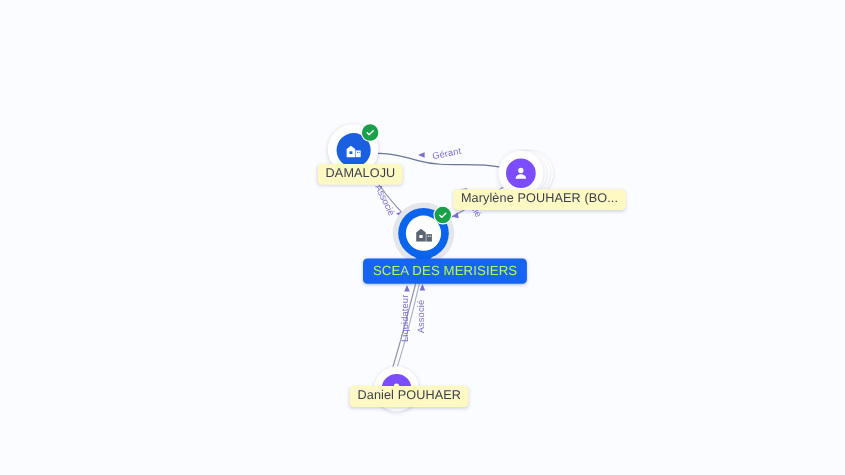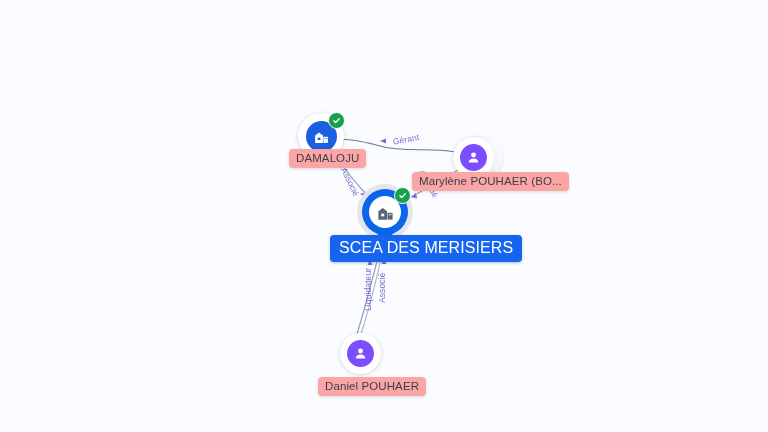--- a/index.html
+++ b/index.html
@@ -141,33 +141,33 @@
     background: #18a04a;
     border: 1.6px solid #ffffff;
     display: flex;
     align-items: center;
     justify-content: center;
     z-index: 6;
   }
   
   .node-label {
     position: absolute;
-    background: #fca5a5;
+    background: #fef9c3;
     border-radius: 4px;
     padding: 3px 7px 4px 7px;
     font-size: 11.5px;
     color: #3a3f4b;
     white-space: nowrap;
     box-shadow: 0 1px 3px rgba(40,60,110,0.18);
     letter-spacing: 0.1px;
   }
   .node-label.primary {
     background: #1565f0;
-    color: #ffffff;
-    font-size: 16px;
+    color: #bef264;
+    font-size: 12px;
     padding: 4px 9px 5px 9px;
     box-shadow: 0 1px 3px rgba(20,60,140,0.30);
   }
 </style>
 </head>
 <body>
 
 <div id="graph-canvas">
 
   <svg class="edge-svg" viewBox="0 0 768 432">
@@ -259,15 +259,15 @@
   <div class="node" style="left:340px; top:333px; width:41px; height:41px;">
     <div class="person-circle" style="left:0px; top:0px;">
       <div class="person-inner">
         <svg width="15" height="15" viewBox="0 0 24 24">
           <circle cx="12" cy="8" r="3.9" fill="#ffffff"></circle>
           <path d="M4.4 20c0-4.2 3.4-6.6 7.6-6.6s7.6 2.4 7.6 6.6z" fill="#ffffff"></path>
         </svg>
       </div>
     </div>
   </div>
-  <div class="node-label" style="left:318px; top:377px;">Daniel POUHAER</div>
+  <div class="node-label" style="left:318px; top:351px;">Daniel POUHAER</div>
 
 </div>
 
 </body></html>

